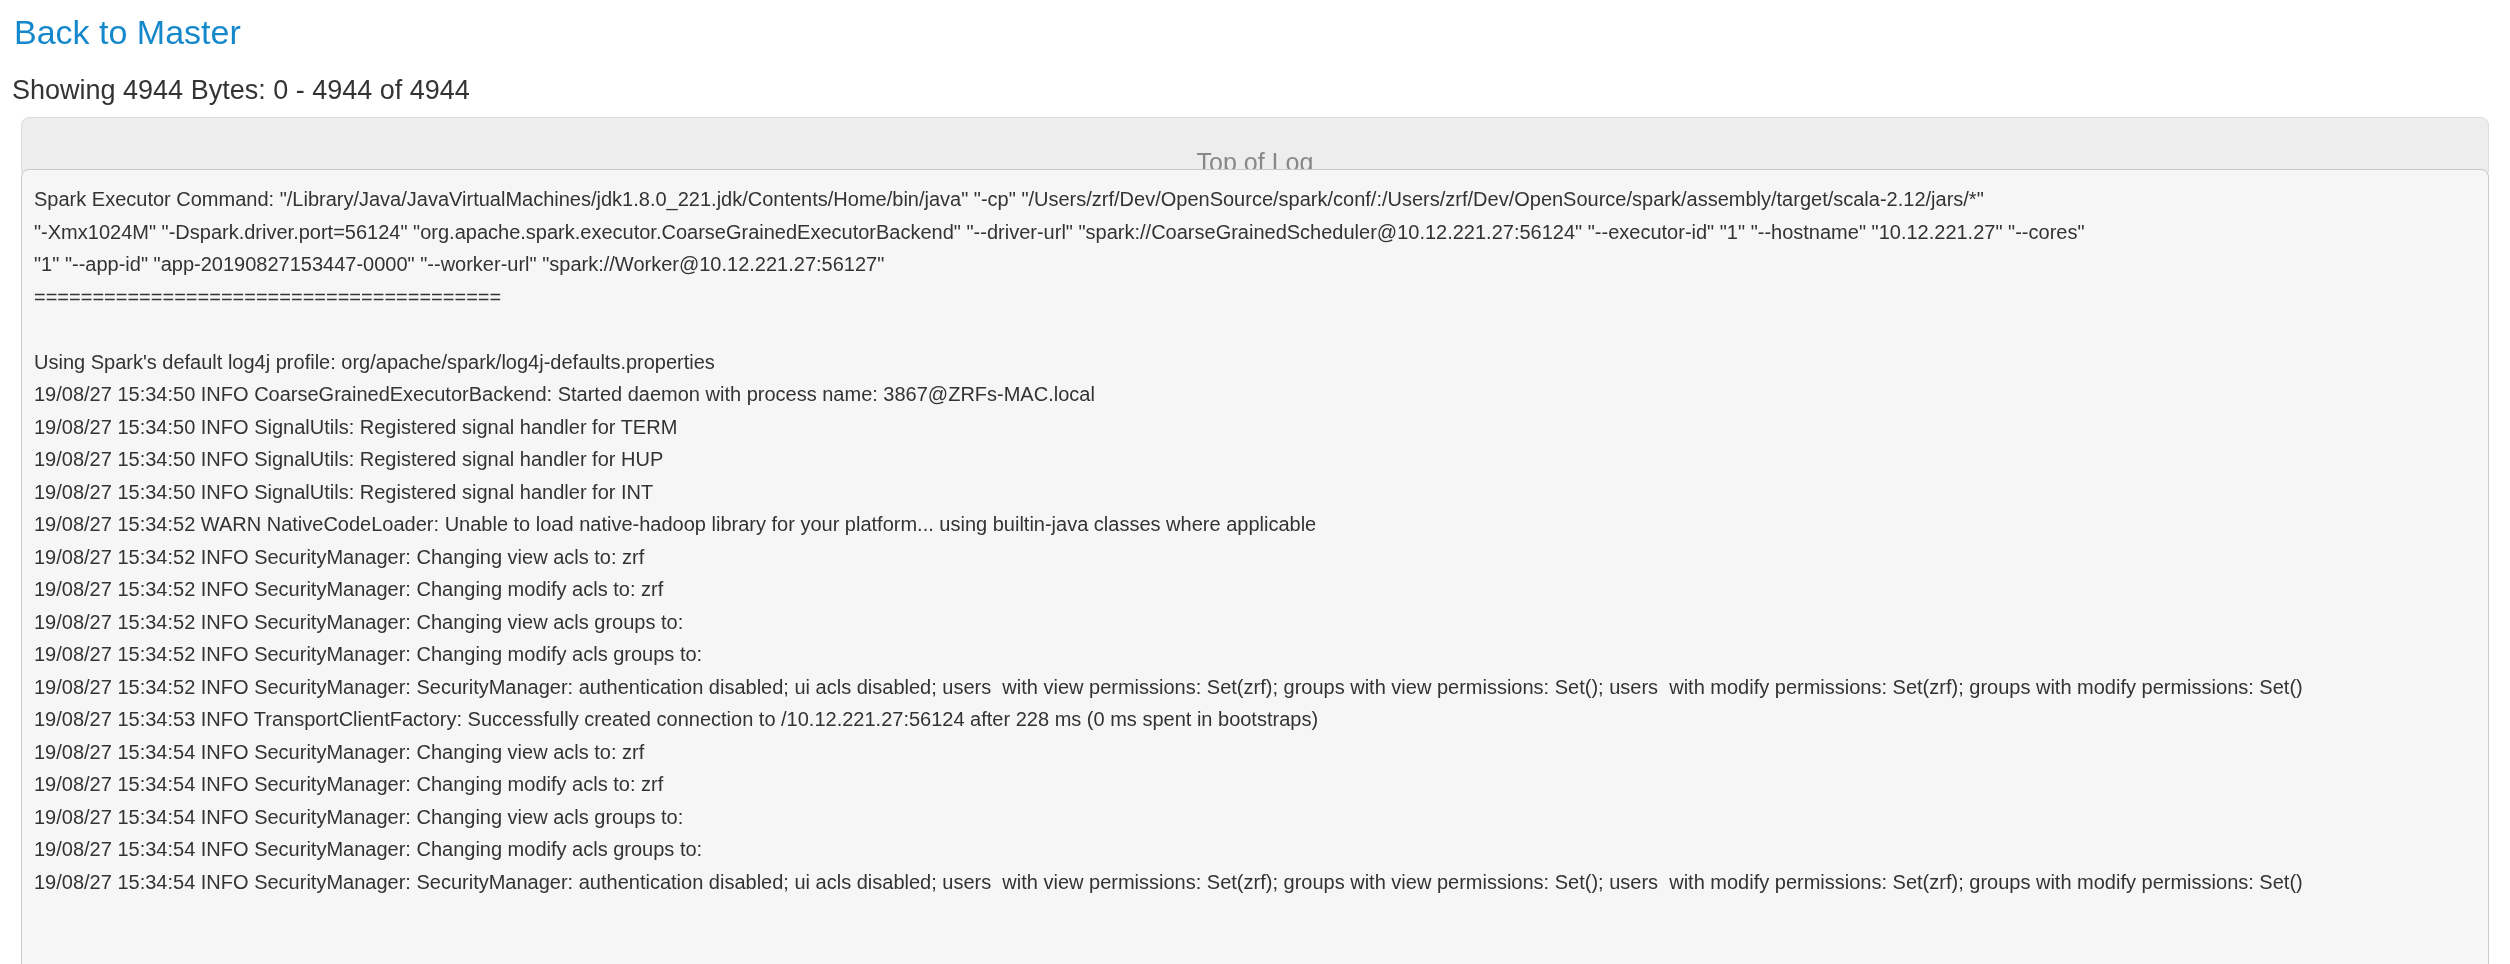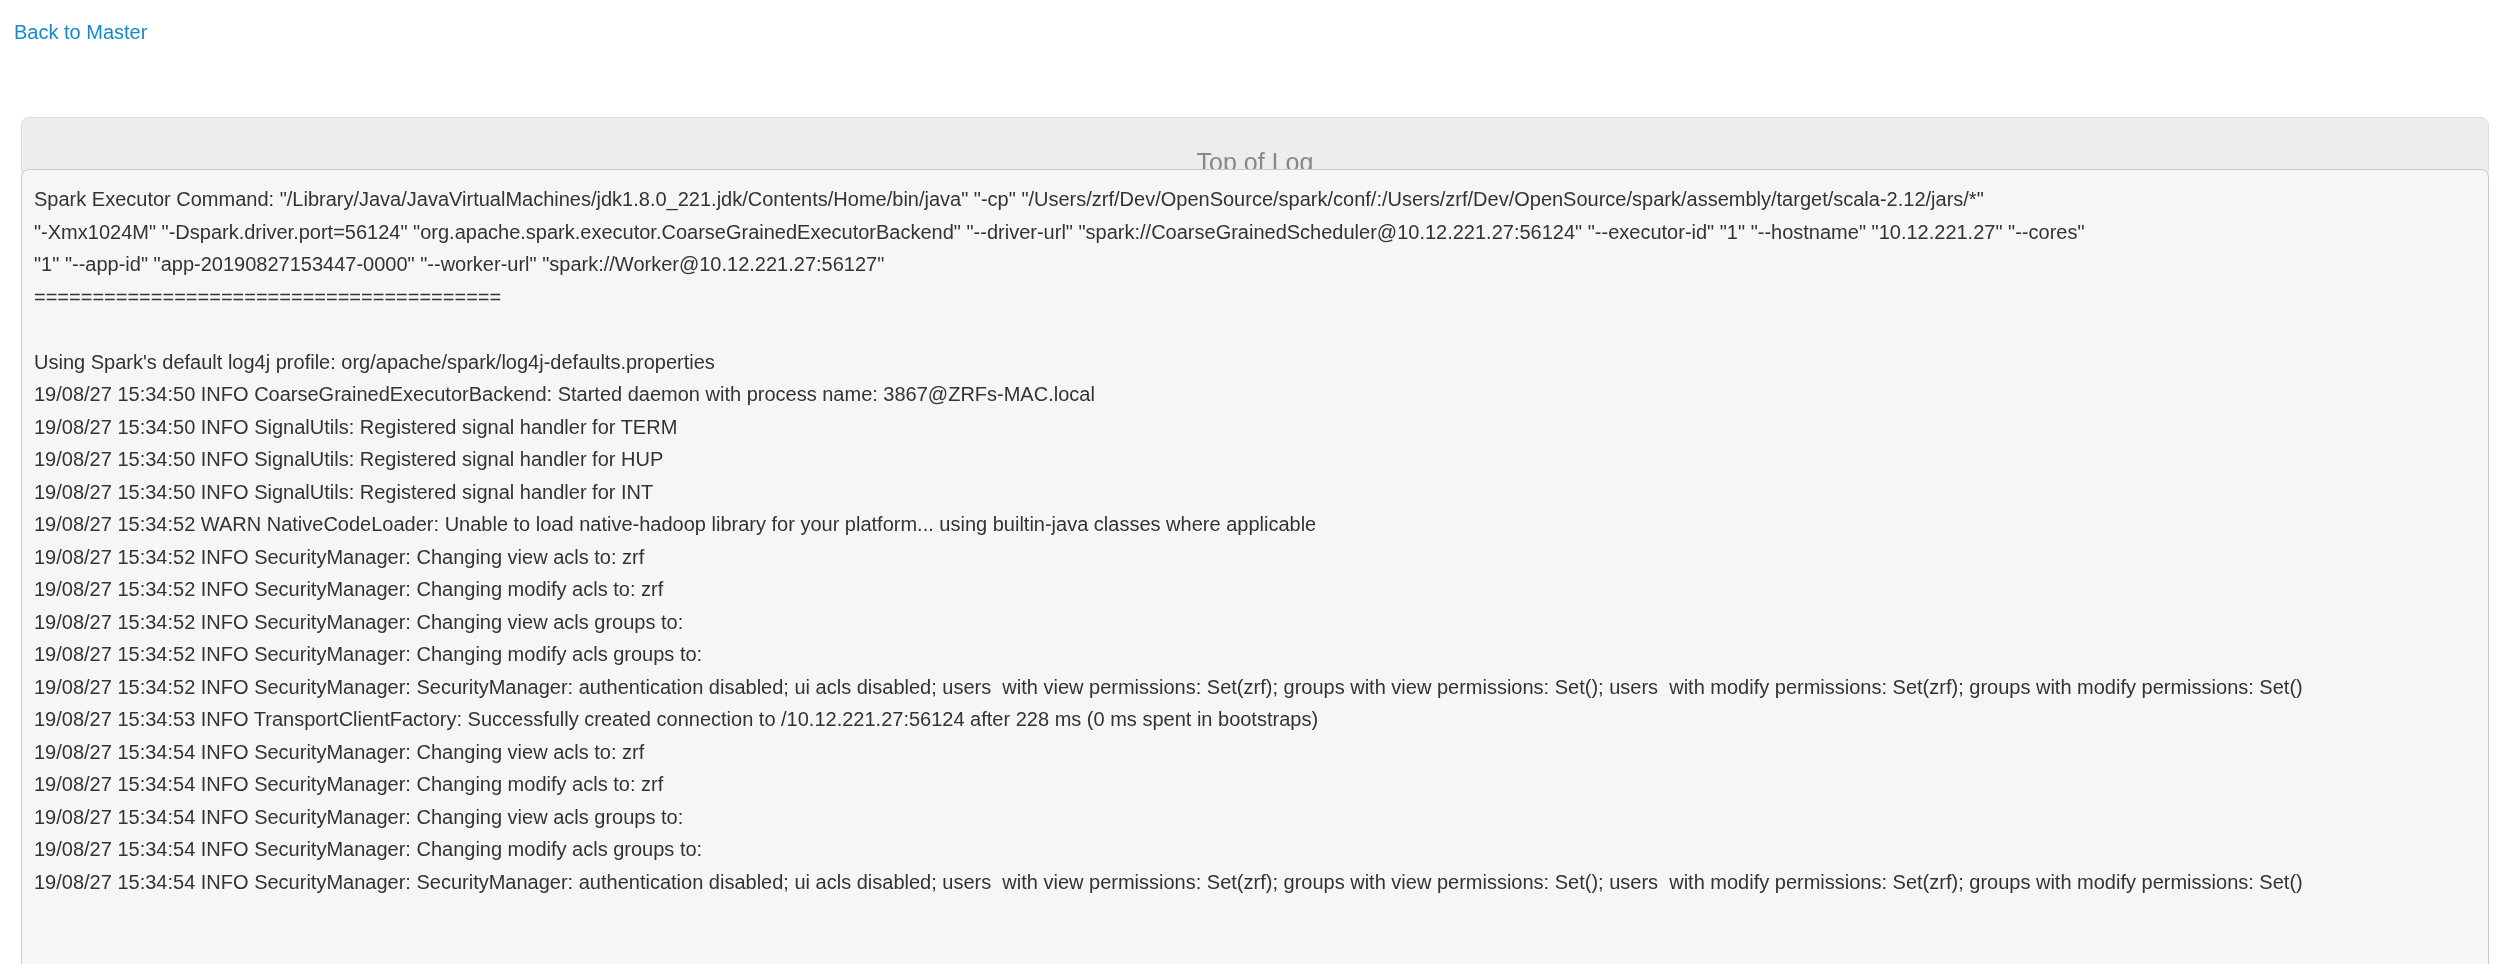--- a/index.html
+++ b/index.html
@@ -19,21 +19,21 @@
     font-family:"Liberation Sans","DejaVu Sans",sans-serif;
     color:var(--text-dark);
   }
   .page{
     width:2510px;height:964px;
     position:relative;
   }
   .back-link{
     display:inline-block;
     margin:16px 0 0 14px;
-    font-size:20px;
+    font-size:34px;
     line-height:32px;
     font-weight:500;
     color:var(--link-blue);
     text-decoration:none;
     cursor:pointer;
   }
   .byte-range{
     margin:26px 0 0 12px;
     font-size:27px;
     line-height:32px;
@@ -77,20 +77,21 @@
     overflow-wrap:break-word;
   }
 </style>
 </head>
 <body>
 
 <div class="page">
 
   <a class="back-link">Back to Master</a>
 
+  <div class="byte-range">Showing 4944 Bytes: 0 - 4944 of 4944</div>
 
   <div class="load-button">
     <span>Top of Log</span>
   </div>
 
   <div class="log-viewport">
     <div class="log-text">Spark Executor Command: "/Library/Java/JavaVirtualMachines/jdk1.8.0_221.jdk/Contents/Home/bin/java" "-cp" "/Users/zrf/Dev/OpenSource/spark/conf/:/Users/zrf/Dev/OpenSource/spark/assembly/target/scala-2.12/jars/*"
 "-Xmx1024M" "-Dspark.driver.port=56124" "org.apache.spark.executor.CoarseGrainedExecutorBackend" "--driver-url" "spark://CoarseGrainedScheduler@10.12.221.27:56124" "--executor-id" "1" "--hostname" "10.12.221.27" "--cores"
 "1" "--app-id" "app-20190827153447-0000" "--worker-url" "spark://Worker@10.12.221.27:56127"
 ========================================

